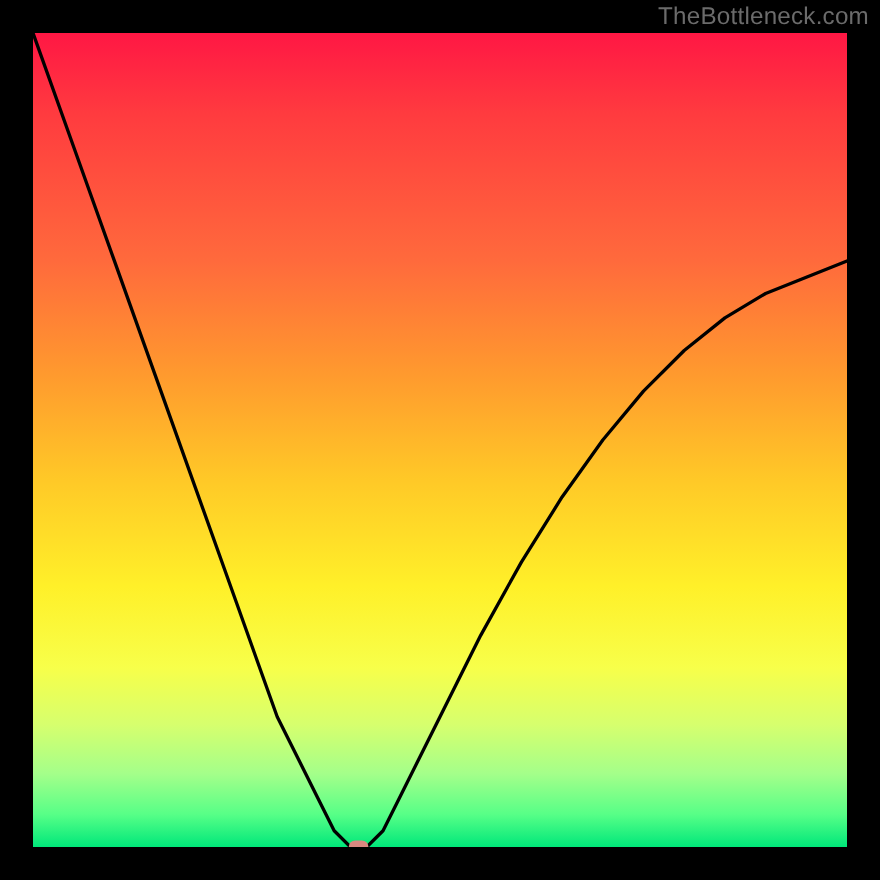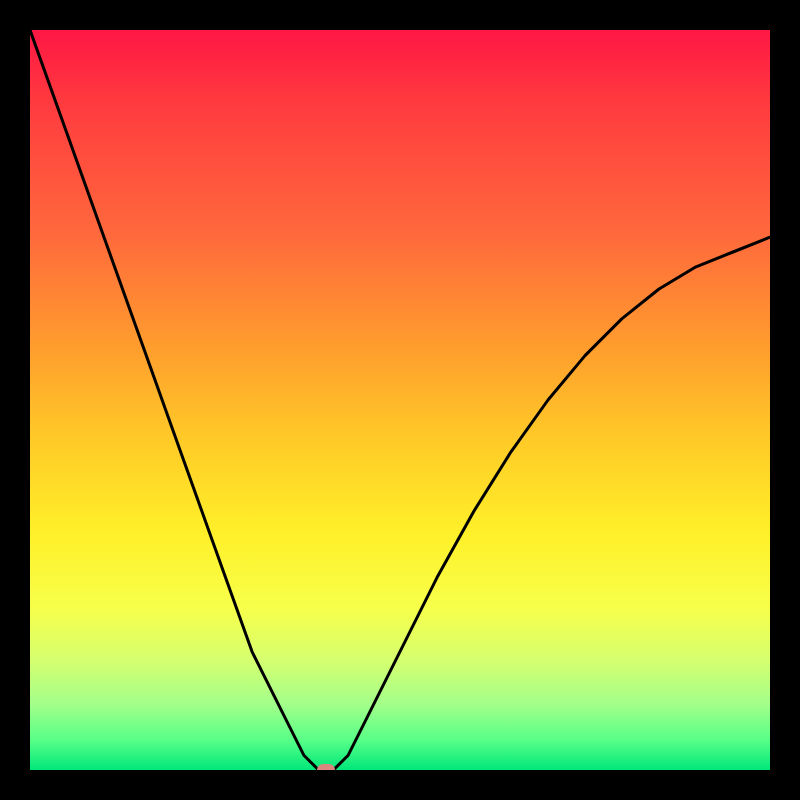--- a/index.html
+++ b/index.html
@@ -62,20 +62,21 @@
     height: 12px;
     border-radius: 6px;
     background: #d98880;
     transform: translate(-50%, -50%);
   }
 </style>
 </head>
 <body>
 
 <div class="outer">
+  <div class="watermark">TheBottleneck.com</div>
 
   <div class="plot">
     <svg class="curve" viewBox="0 0 740 740" preserveAspectRatio="none">
       <path fill="none" stroke="#000" stroke-width="3" stroke-linecap="round" stroke-linejoin="round" d="M0.0 0.0 L37.0 103.6 L74.0 207.2 L111.0 310.8 L148.0 414.4 L185.0 518.0 L222.0 621.6 L259.0 695.6 L273.8 725.2 L288.6 740.0 L303.4 740.0 L318.2 725.2 L333.0 695.6 L370.0 621.6 L407.0 547.6 L444.0 481.0 L481.0 421.8 L518.0 370.0 L555.0 325.6 L592.0 288.6 L629.0 259.0 L666.0 236.8 L703.0 222.0 L740.0 207.2"></path>
     </svg>
     <div class="marker" style="left: 296px; top: 740px; background: rgb(217, 136, 128);"></div>
   </div>
 </div>
 
 </body></html>

